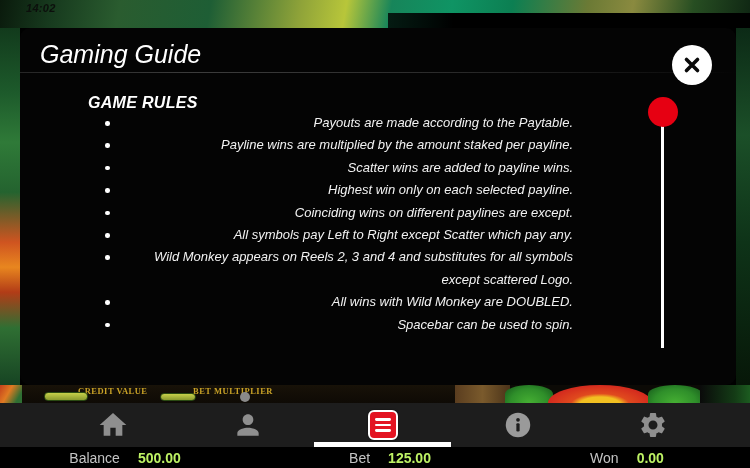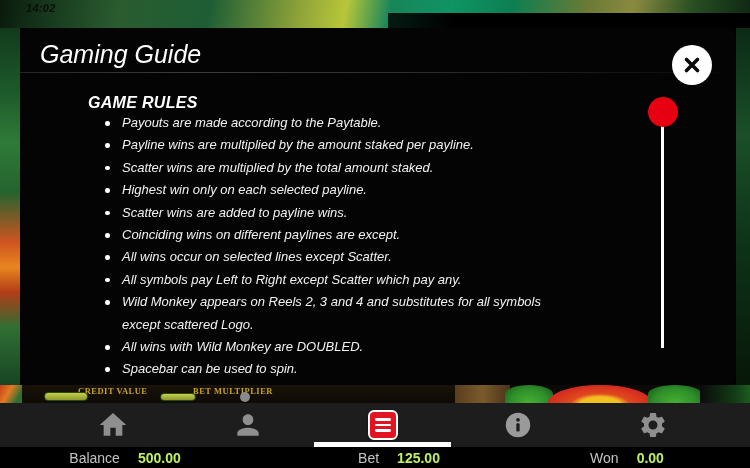--- a/index.html
+++ b/index.html
@@ -72,21 +72,21 @@
   .section-title {
     position:absolute; left:68px; top:51px; color:#fff; font-size:16px; font-weight:bold;
     letter-spacing:.3px;
     margin-top:15px;
   }
   .rules {
     position:absolute; left:81px; top:84px; width:500px; list-style:none;
   }
   .rules li {
     position:relative; padding-left:21px; max-width:472px;
-    color:#f2f2f2; font-size:13px; line-height:22.4px;
+    color:#f2f2f2; font-size:13px; line-height:22.4px;text-align:right;
   }
   .rules li::before {
     content:''; position:absolute; left:4px; top:9px; width:4.5px; height:4.5px;
     border-radius:50%; background:#fff;
   }
 
   
   .close-btn {
     position:absolute; left:672px; top:45px; width:40px; height:40px; border-radius:50%;
     background:#fff; display:flex; align-items:center; justify-content:center; z-index:5;
@@ -121,21 +121,21 @@
   .menu-tile .bar { width:16px; height:2.8px; background:#fff; border-radius:1.4px; }
 
   
   .footer {
     position:absolute; left:0; top:447px; width:750px; height:21px; background:#000; z-index:6;
   }
   .stat { position:absolute; top:0; height:21px; transform:translateX(-50%);
     display:flex; align-items:center; gap:18px; white-space:nowrap; }
   .stat .lbl { color:#c4c4c4; font-size:14px; }
   .stat .val { color:#bef264; font-size:14px; font-weight:bold; }
-  .stat-balance{ left:125px; } .stat-bet{ left:390px;margin-left:9px; } .stat-won{ left:627px; }
+  .stat-balance{ left:125px; } .stat-bet{ left:390px; } .stat-won{ left:627px; }
 </style>
 </head>
 <body>
 
 <div class="screen">
 
   <div class="bg-top">
     <div class="time">14:02</div>
   </div>
   <div class="bg-left"></div>
@@ -155,25 +155,23 @@
     <div class="dark-right"></div>
   </div>
 
   <div class="dialog">
     <div class="dialog-title">Gaming Guide</div>
     <div class="dialog-divider"></div>
     <div class="section-title">GAME RULES</div>
     <ul class="rules">
         <li>Payouts are made according to the Paytable.</li>
         <li>Payline wins are multiplied by the amount staked per payline.</li>
-        <li>Scatter wins are multiplied by the total amount staked.</li>
+        <li>Scatter wins are added to payline wins.</li>
         <li>Highest win only on each selected payline.</li>
-        <li>Scatter wins are added to payline wins.</li>
         <li>Coinciding wins on different paylines are except.</li>
-        <li>All wins occur on selected lines except Scatter.</li>
         <li>All symbols pay Left to Right except Scatter which pay any.</li>
         <li>Wild Monkey appears on Reels 2, 3 and 4 and substitutes for all symbols except scattered Logo.</li>
         <li>All wins with Wild Monkey are DOUBLED.</li>
         <li>Spacebar can be used to spin.</li>
       </ul>
   </div>
 
   <div class="close-btn">
     <span style="display:flex">
       <svg width="20" height="20" viewBox="0 0 20 20">

